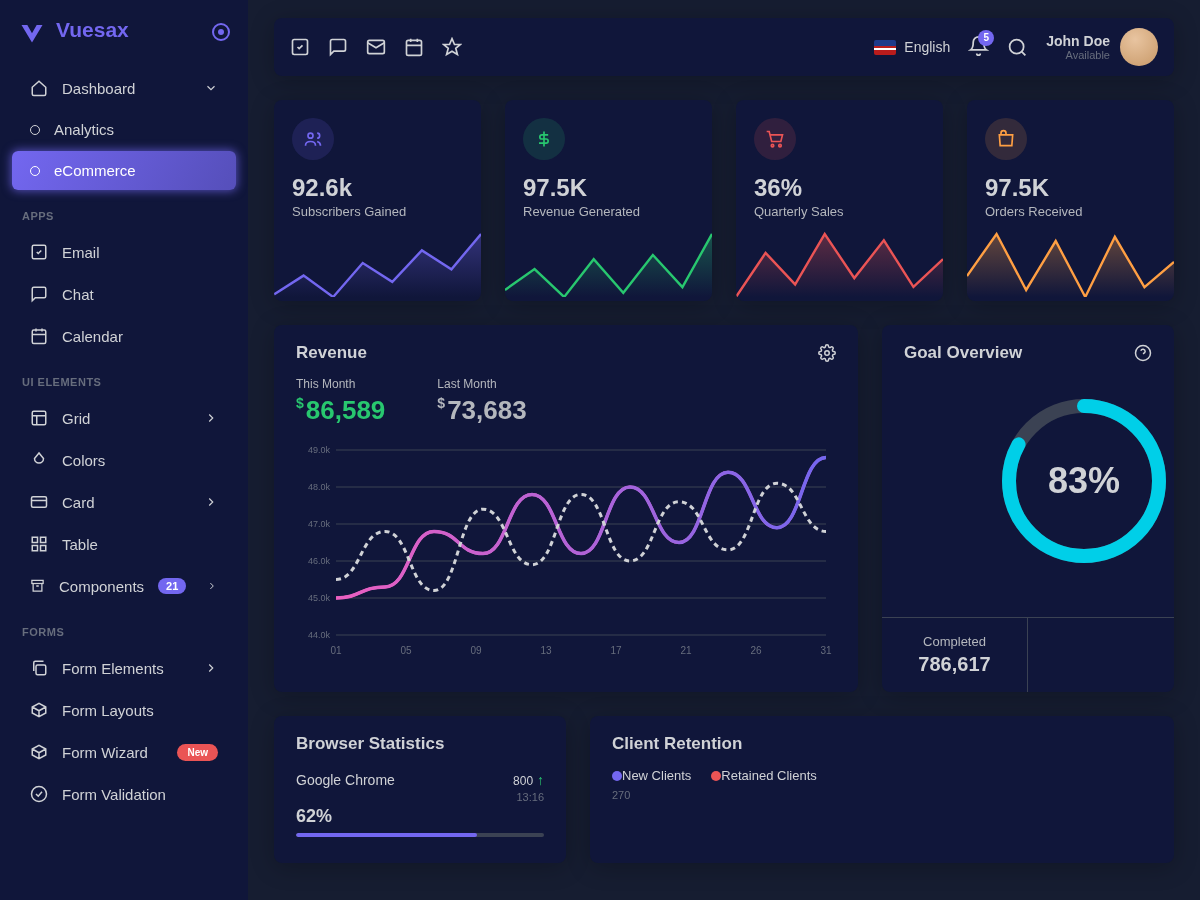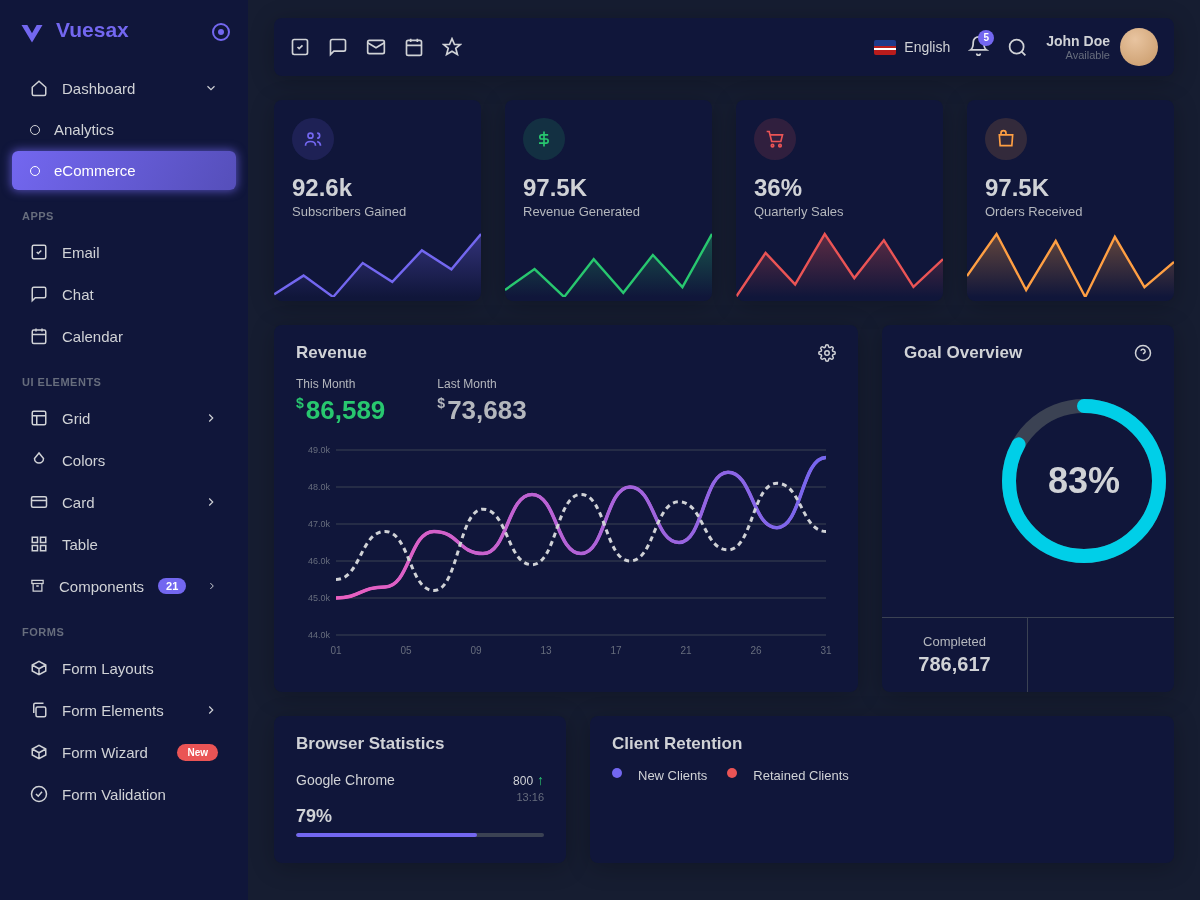--- a/index.html
+++ b/index.html
@@ -63,21 +63,21 @@
 .browser-body { padding: 14px 22px; }
 .browser-row { margin-bottom: 12px; }
 .br-top { display: flex; justify-content: space-between; font-size: 14px; font-weight: 500; }
 .br-right { text-align: right; }
 .br-count { font-size: 12px; }
 .br-time { font-size: 11px; color: #676d7d; }
 .br-pct { font-size: 18px; font-weight: 700; margin: 2px 0 6px; }
 .prog-bar { width: 100%; height: 4px; background: #3b4253; border-radius: 2px; overflow: hidden; }
 .prog-fill { height: 100%; background: #7367f0; border-radius: 2px; }
 .legend { display: flex; gap: 20px; padding: 14px 22px 0; }
-.legend-item { display: flex; align-items: flex-start; gap: 16px; font-size: 13px; }
+.legend-item { display: flex; align-items: center; gap: 0; font-size: 13px; }
 .legend-dot { width: 10px; height: 10px; border-radius: 50%; }
 .retain-chart { padding: 6px 22px; font-size: 11px; color: #676d7d; }
 .up-arrow { color: #28c76f; }
 </style>
 </head>
 <body>
 
 <aside class="sidebar">
   <div class="brand">
     <div class="brand-left">
@@ -173,33 +173,33 @@
     <span>Components</span>
     <span class="badge">21</span>
     <svg class="chev" width="14" height="14" viewBox="0 0 24 24" fill="none" stroke="currentColor" stroke-width="2" style="margin-left:6px">
         <path d="m9 6 6 6-6 6"></path>
       </svg>
   </div>
 
   <div class="section-header">FORMS</div>
   <div class="nav-item">
     <svg class="icon" viewBox="0 0 24 24" fill="none" stroke="currentColor" stroke-width="2">
-        <path d="M21 8 12 3 3 8v8l9 5 9-5zM3 8l9 5m0 8V13m9-5-9 5"></path>
-      </svg>
-    <span>Form Layouts</span>
-  </div>
-  <div class="nav-item">
-    <svg class="icon" viewBox="0 0 24 24" fill="none" stroke="currentColor" stroke-width="2">
         <rect x="8" y="8" width="13" height="13" rx="2"></rect>
         <path d="M5 16V5a2 2 0 0 1 2-2h11"></path>
       </svg>
     <span>Form Elements</span>
     <svg class="chev" width="14" height="14" viewBox="0 0 24 24" fill="none" stroke="currentColor" stroke-width="2">
         <path d="m9 6 6 6-6 6"></path>
       </svg>
+  </div>
+  <div class="nav-item">
+    <svg class="icon" viewBox="0 0 24 24" fill="none" stroke="currentColor" stroke-width="2">
+        <path d="M21 8 12 3 3 8v8l9 5 9-5zM3 8l9 5m0 8V13m9-5-9 5"></path>
+      </svg>
+    <span>Form Layouts</span>
   </div>
   <div class="nav-item">
     <svg class="icon" viewBox="0 0 24 24" fill="none" stroke="currentColor" stroke-width="2">
         <path d="M21 8 12 3 3 8v8l9 5 9-5zM3 8l9 5m0 8V13m9-5-9 5"></path>
       </svg>
     <span>Form Wizard</span>
     <span class="badge-new">New</span>
   </div>
   <div class="nav-item">
     <svg class="icon" viewBox="0 0 24 24" fill="none" stroke="currentColor" stroke-width="2">
@@ -427,21 +427,21 @@
       <div class="browser-body">
         <div class="browser-row">
           <div class="br-top">
             <span>Google Chrome</span>
             <span class="br-right">
               <span class="br-count">800</span>
               <span class="up-arrow">↑</span><br>
               <span class="br-time">13:16</span>
             </span>
           </div>
-          <div class="br-pct">79%</div>
+          <div class="br-pct">62%</div>
           <div class="prog-bar">
               <div class="prog-fill" id="browser-fill" style="width: 73%;"></div>
             </div>
         </div>
       </div>
     </div>
 
     <div class="card">
       <div class="card-header" style="padding-bottom:0">
         <div class="card-title">Client Retention</div>
@@ -449,15 +449,16 @@
       <div class="legend">
         <div class="legend-item">
             <span class="legend-dot" style="background:#7367f0"></span>
             <span>New Clients</span>
           </div>
         <div class="legend-item">
             <span class="legend-dot" style="background:#ea5455"></span>
             <span>Retained Clients</span>
           </div>
       </div>
+      <div class="retain-chart">270</div>
     </div>
   </div>
 </main>
 
 </body></html>

